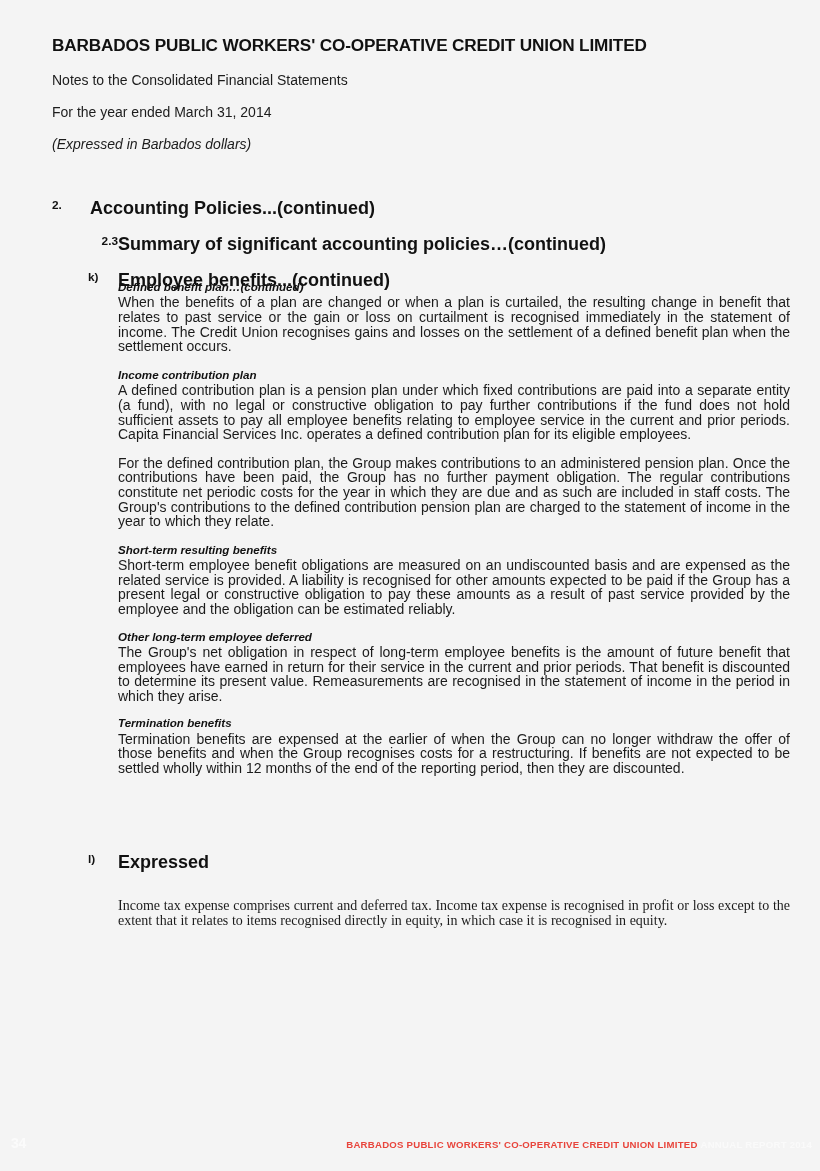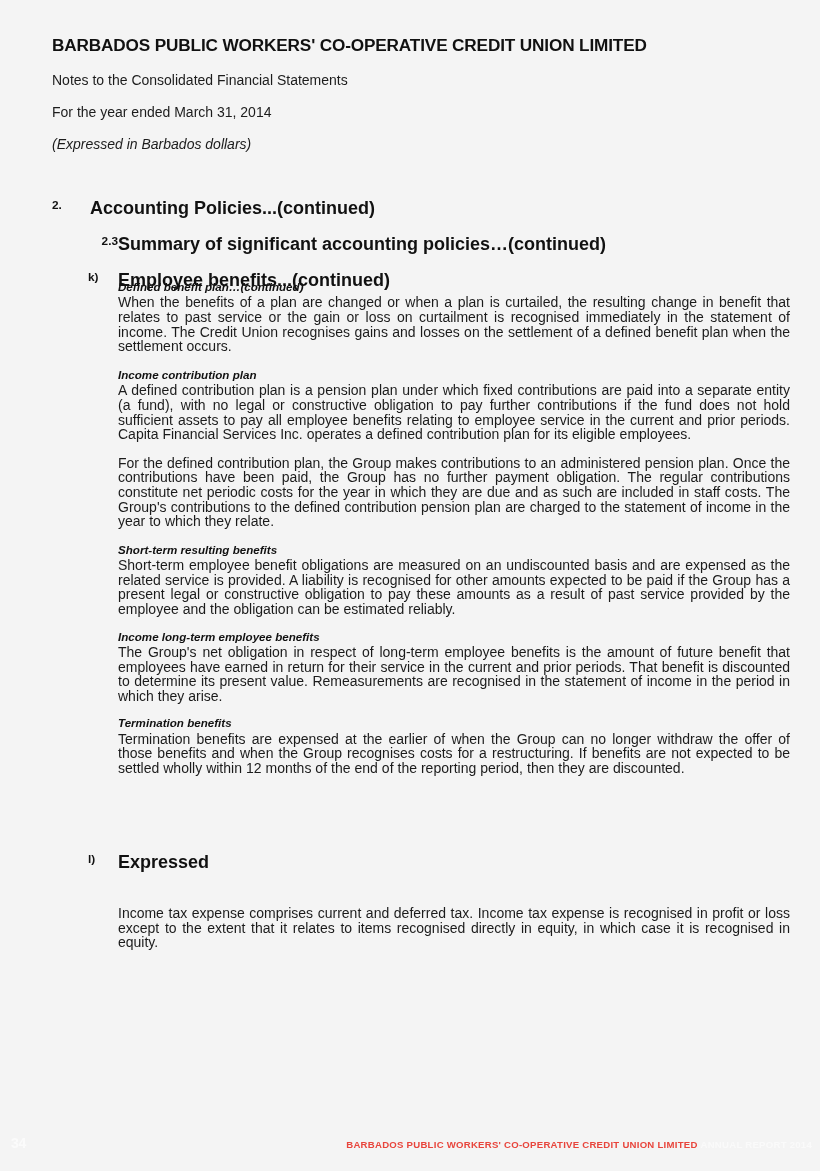--- a/index.html
+++ b/index.html
@@ -109,21 +109,22 @@
   
   .tax-block {
     position: absolute;
     left: 0;
     top: 852px;
     width: 820px;
   }
   .tax-body {
     margin-left: 118px;
     width: 672px;
-    margin-top: 33px;
+    margin-top: 26px;
+    font-family: Liberation Serif, serif;
   }
 
   
   .footer {
     position: absolute;
     left: 0;
     bottom: 14px;
     width: 820px;
     height: 24px;
   }
@@ -202,21 +203,21 @@
     <div class="gap-lg"></div>
 
     <div>
       <p class="sub-head">Short-term resulting benefits</p>
       <p class="para">Short-term employee benefit obligations are measured on an undiscounted basis and are expensed as the related service is provided.  A liability is recognised for other amounts expected to be paid if the Group has a present legal or constructive obligation to pay these amounts as a result of past service provided by the employee and the obligation can be estimated reliably.</p>
     </div>
 
     <div class="gap-md"></div>
 
     <div>
-      <p class="sub-head">Income long-term employee benefits</p>
+      <p class="sub-head">Other long-term employee deferred</p>
       <p class="para">The Group's net obligation in respect of long-term employee benefits is the amount of future benefit that employees have earned in return for their service in the current and prior periods.  That benefit is discounted to determine its present value.  Remeasurements are recognised in the statement of income in the period in which they arise.</p>
     </div>
 
     <div class="gap-md"></div>
 
     <div>
       <p class="sub-head">Termination benefits</p>
       <p class="para">Termination benefits are expensed at the earlier of when the Group can no longer withdraw the offer of those benefits and when the Group recognises costs for a restructuring.  If benefits are not expected to be settled wholly within 12 months of the end of the reporting period, then they are discounted.</p>
     </div>
 

